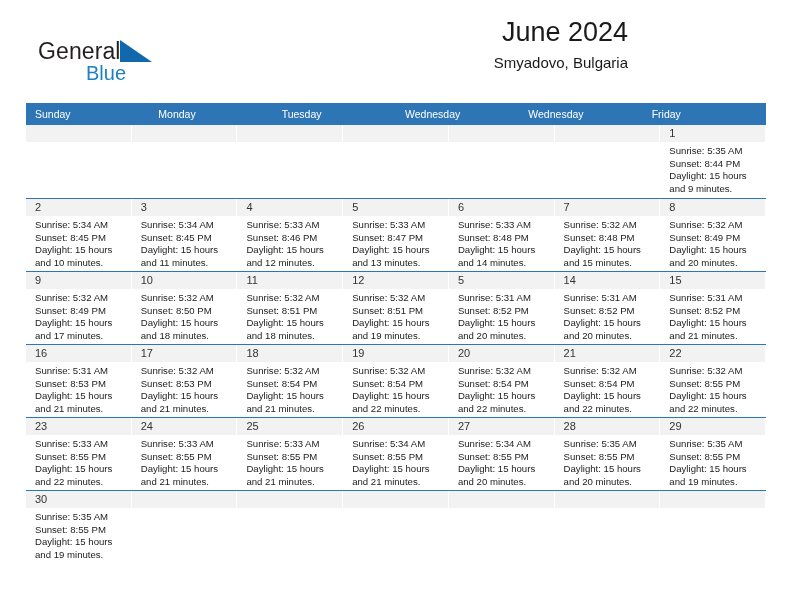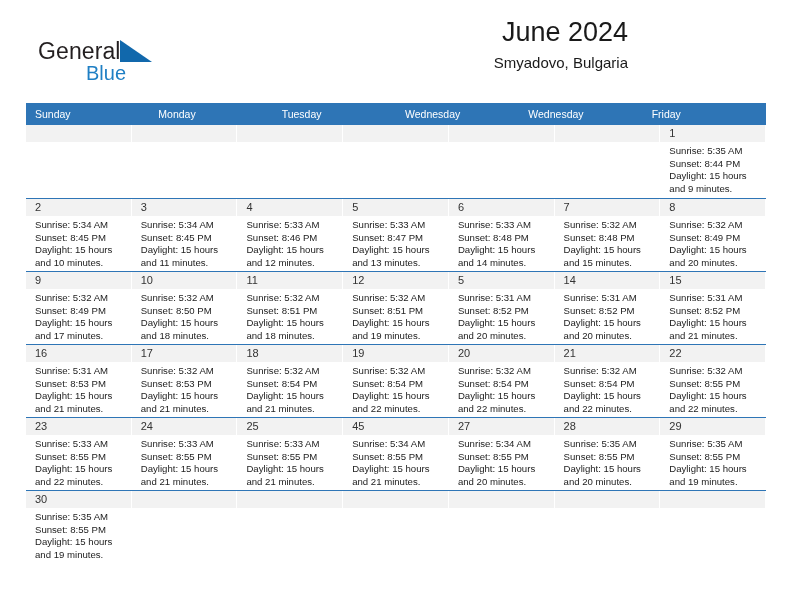--- a/index.html
+++ b/index.html
@@ -500,21 +500,21 @@
             </div>
             <div class="details">
               <div class="detail-line">Sunrise: 5:33 AM</div>
               <div class="detail-line">Sunset: 8:55 PM</div>
               <div class="detail-line">Daylight: 15 hours</div>
               <div class="detail-line">and 21 minutes.</div>
             </div>
           </div>
           <div class="day">
             <div class="numband">
-              <span class="daynum">45</span>
+              <span class="daynum">26</span>
             </div>
             <div class="details">
               <div class="detail-line">Sunrise: 5:34 AM</div>
               <div class="detail-line">Sunset: 8:55 PM</div>
               <div class="detail-line">Daylight: 15 hours</div>
               <div class="detail-line">and 21 minutes.</div>
             </div>
           </div>
           <div class="day">
             <div class="numband">

